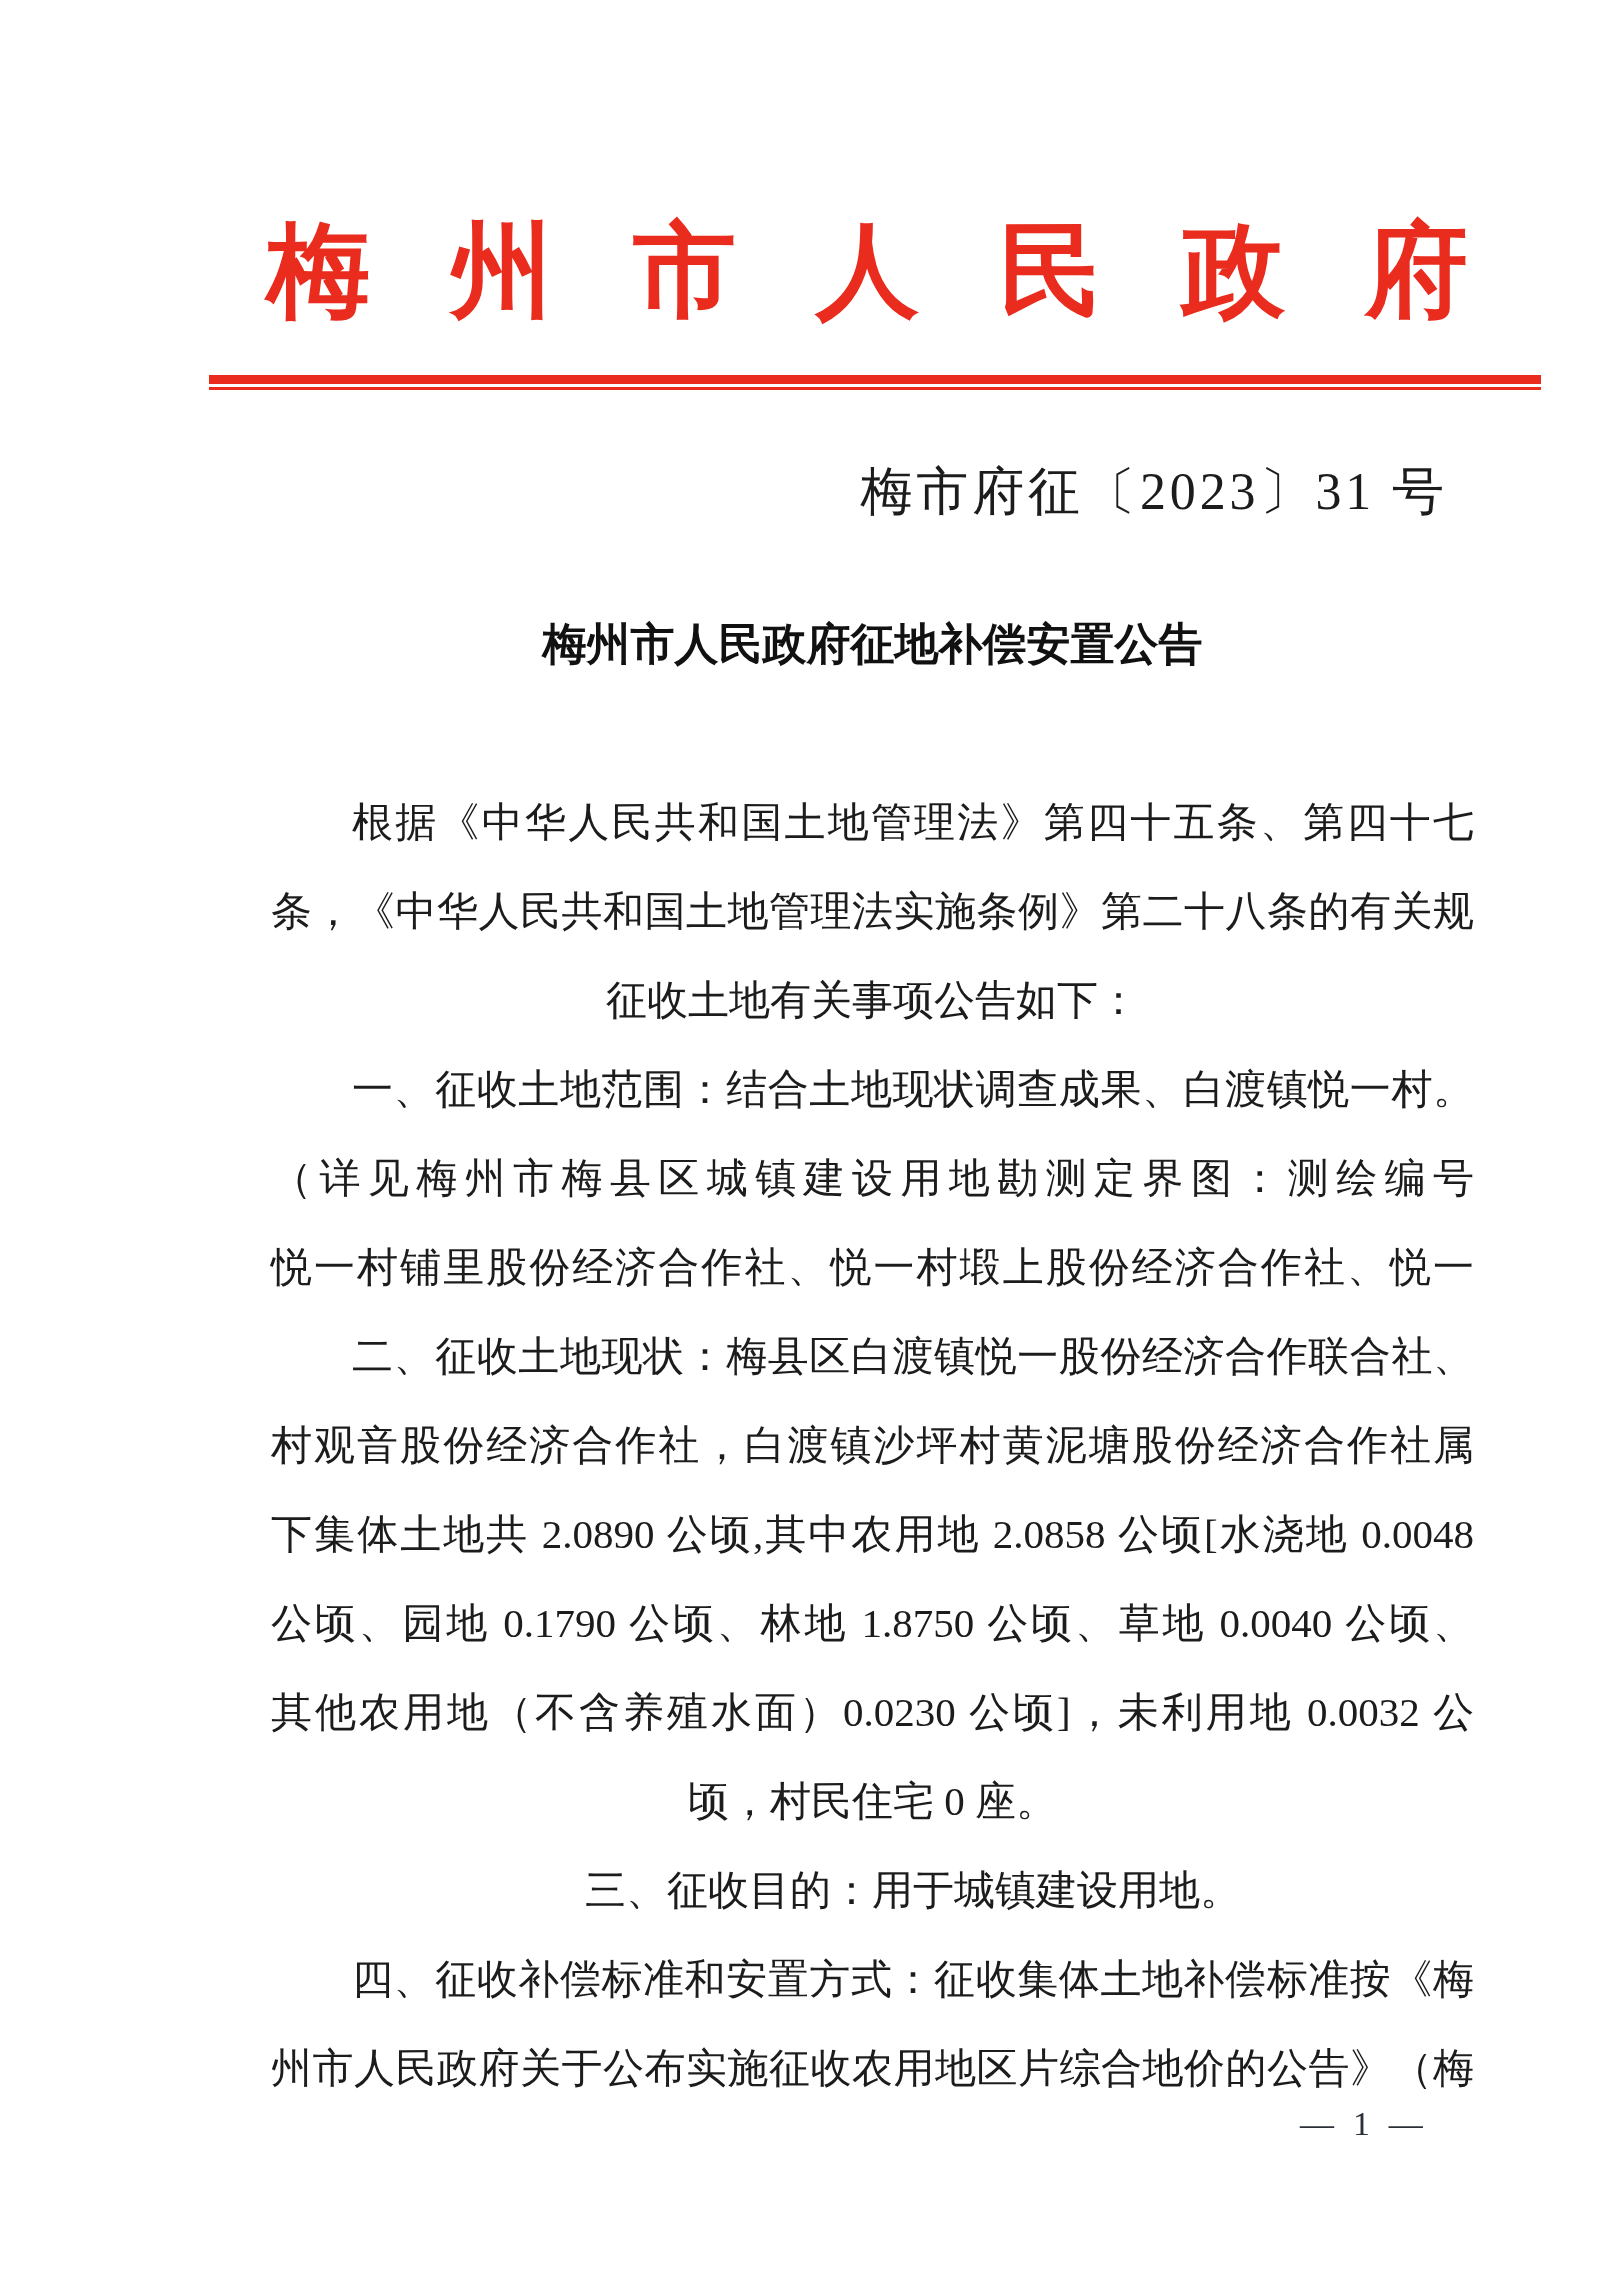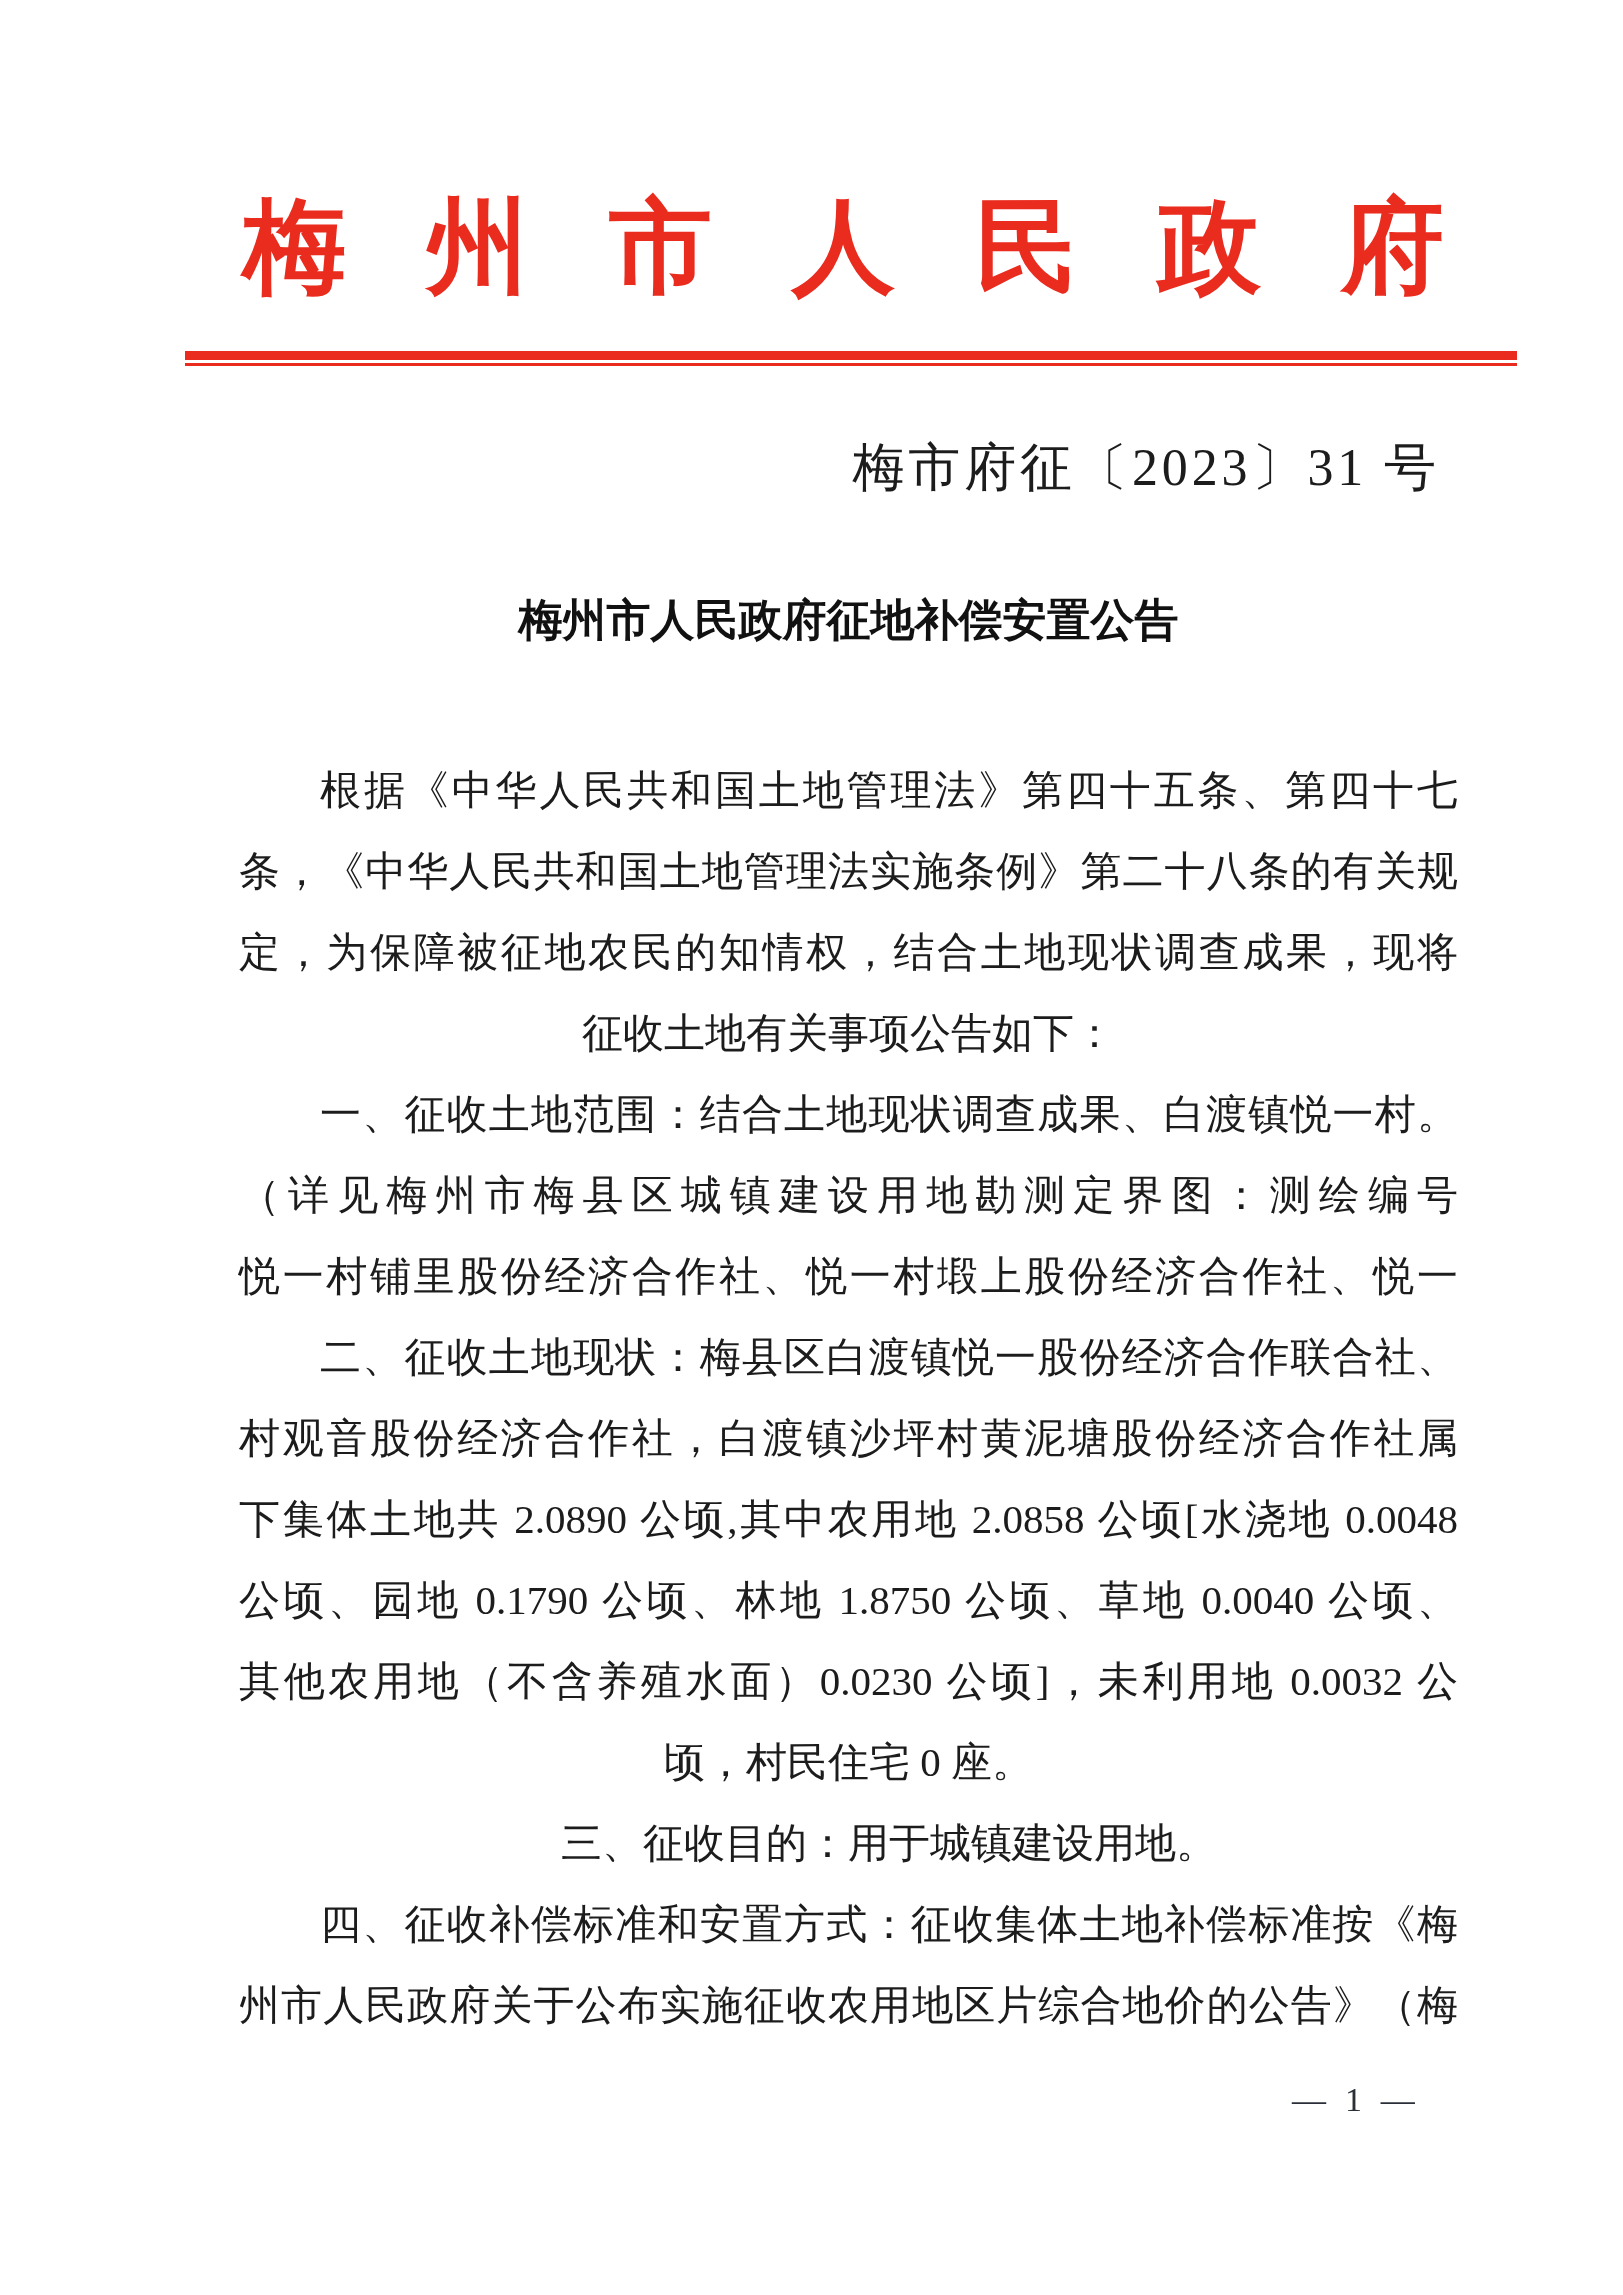--- a/index.html
+++ b/index.html
@@ -1,19 +1,19 @@
 <!DOCTYPE html>
 <html style="--accent-red: #ea2c1f; --text-color: #1c1c1c;font-size:10.5px"><head>
 <meta charset="utf-8">
 <style>
   :root {
     --accent-red: #ea2c1f;
     --text-color: #1c1c1c;
   }
-  * { margin: 4px; padding: 0; box-sizing: border-box; }
+  * { margin: 12px; padding: 0; box-sizing: border-box; }
   html, body { background: #ffffff; }
   body {
     width: 1623px;
     height: 2295px;
     position: relative;
     font-family: "Liberation Serif", "DejaVu Serif", serif;
     color: var(--text-color);
     overflow: hidden;
   }
 
@@ -116,21 +116,20 @@
 <div class="rule-thick"></div>
 <div class="rule-thin"></div>
 
 <div class="doc-number">梅市府征〔2023〕31 号</div>
 
 <div class="doc-title">梅州市人民政府征地补偿安置公告</div>
 
 <div class="doc-body">
     <div class="line indent j">根据《中华人民共和国土地管理法》第四十五条、第四十七</div>
     <div class="line j">条，《中华人民共和国土地管理法实施条例》第二十八条的有关规</div>
-    <div class="line j">定，为保障被征地农民的知情权，结合土地现状调查成果，现将</div>
     <div class="line">征收土地有关事项公告如下：</div>
     <div class="line indent j">一、征收土地范围：结合土地现状调查成果、白渡镇悦一村。</div>
     <div class="line j">（详见梅州市梅县区城镇建设用地勘测定界图：测绘编号</div>
     <div class="line j">悦一村铺里股份经济合作社、悦一村塅上股份经济合作社、悦一</div>
     <div class="line indent j">二、征收土地现状：梅县区白渡镇悦一股份经济合作联合社、</div>
     <div class="line j">村观音股份经济合作社，白渡镇沙坪村黄泥塘股份经济合作社属</div>
     <div class="line j">下集体土地共 2.0890 公顷,其中农用地 2.0858 公顷[水浇地 0.0048</div>
     <div class="line j">公顷、园地 0.1790 公顷、林地 1.8750 公顷、草地 0.0040 公顷、</div>
     <div class="line j">其他农用地（不含养殖水面）0.0230 公顷]，未利用地 0.0032 公</div>
     <div class="line">顷，村民住宅 0 座。</div>

